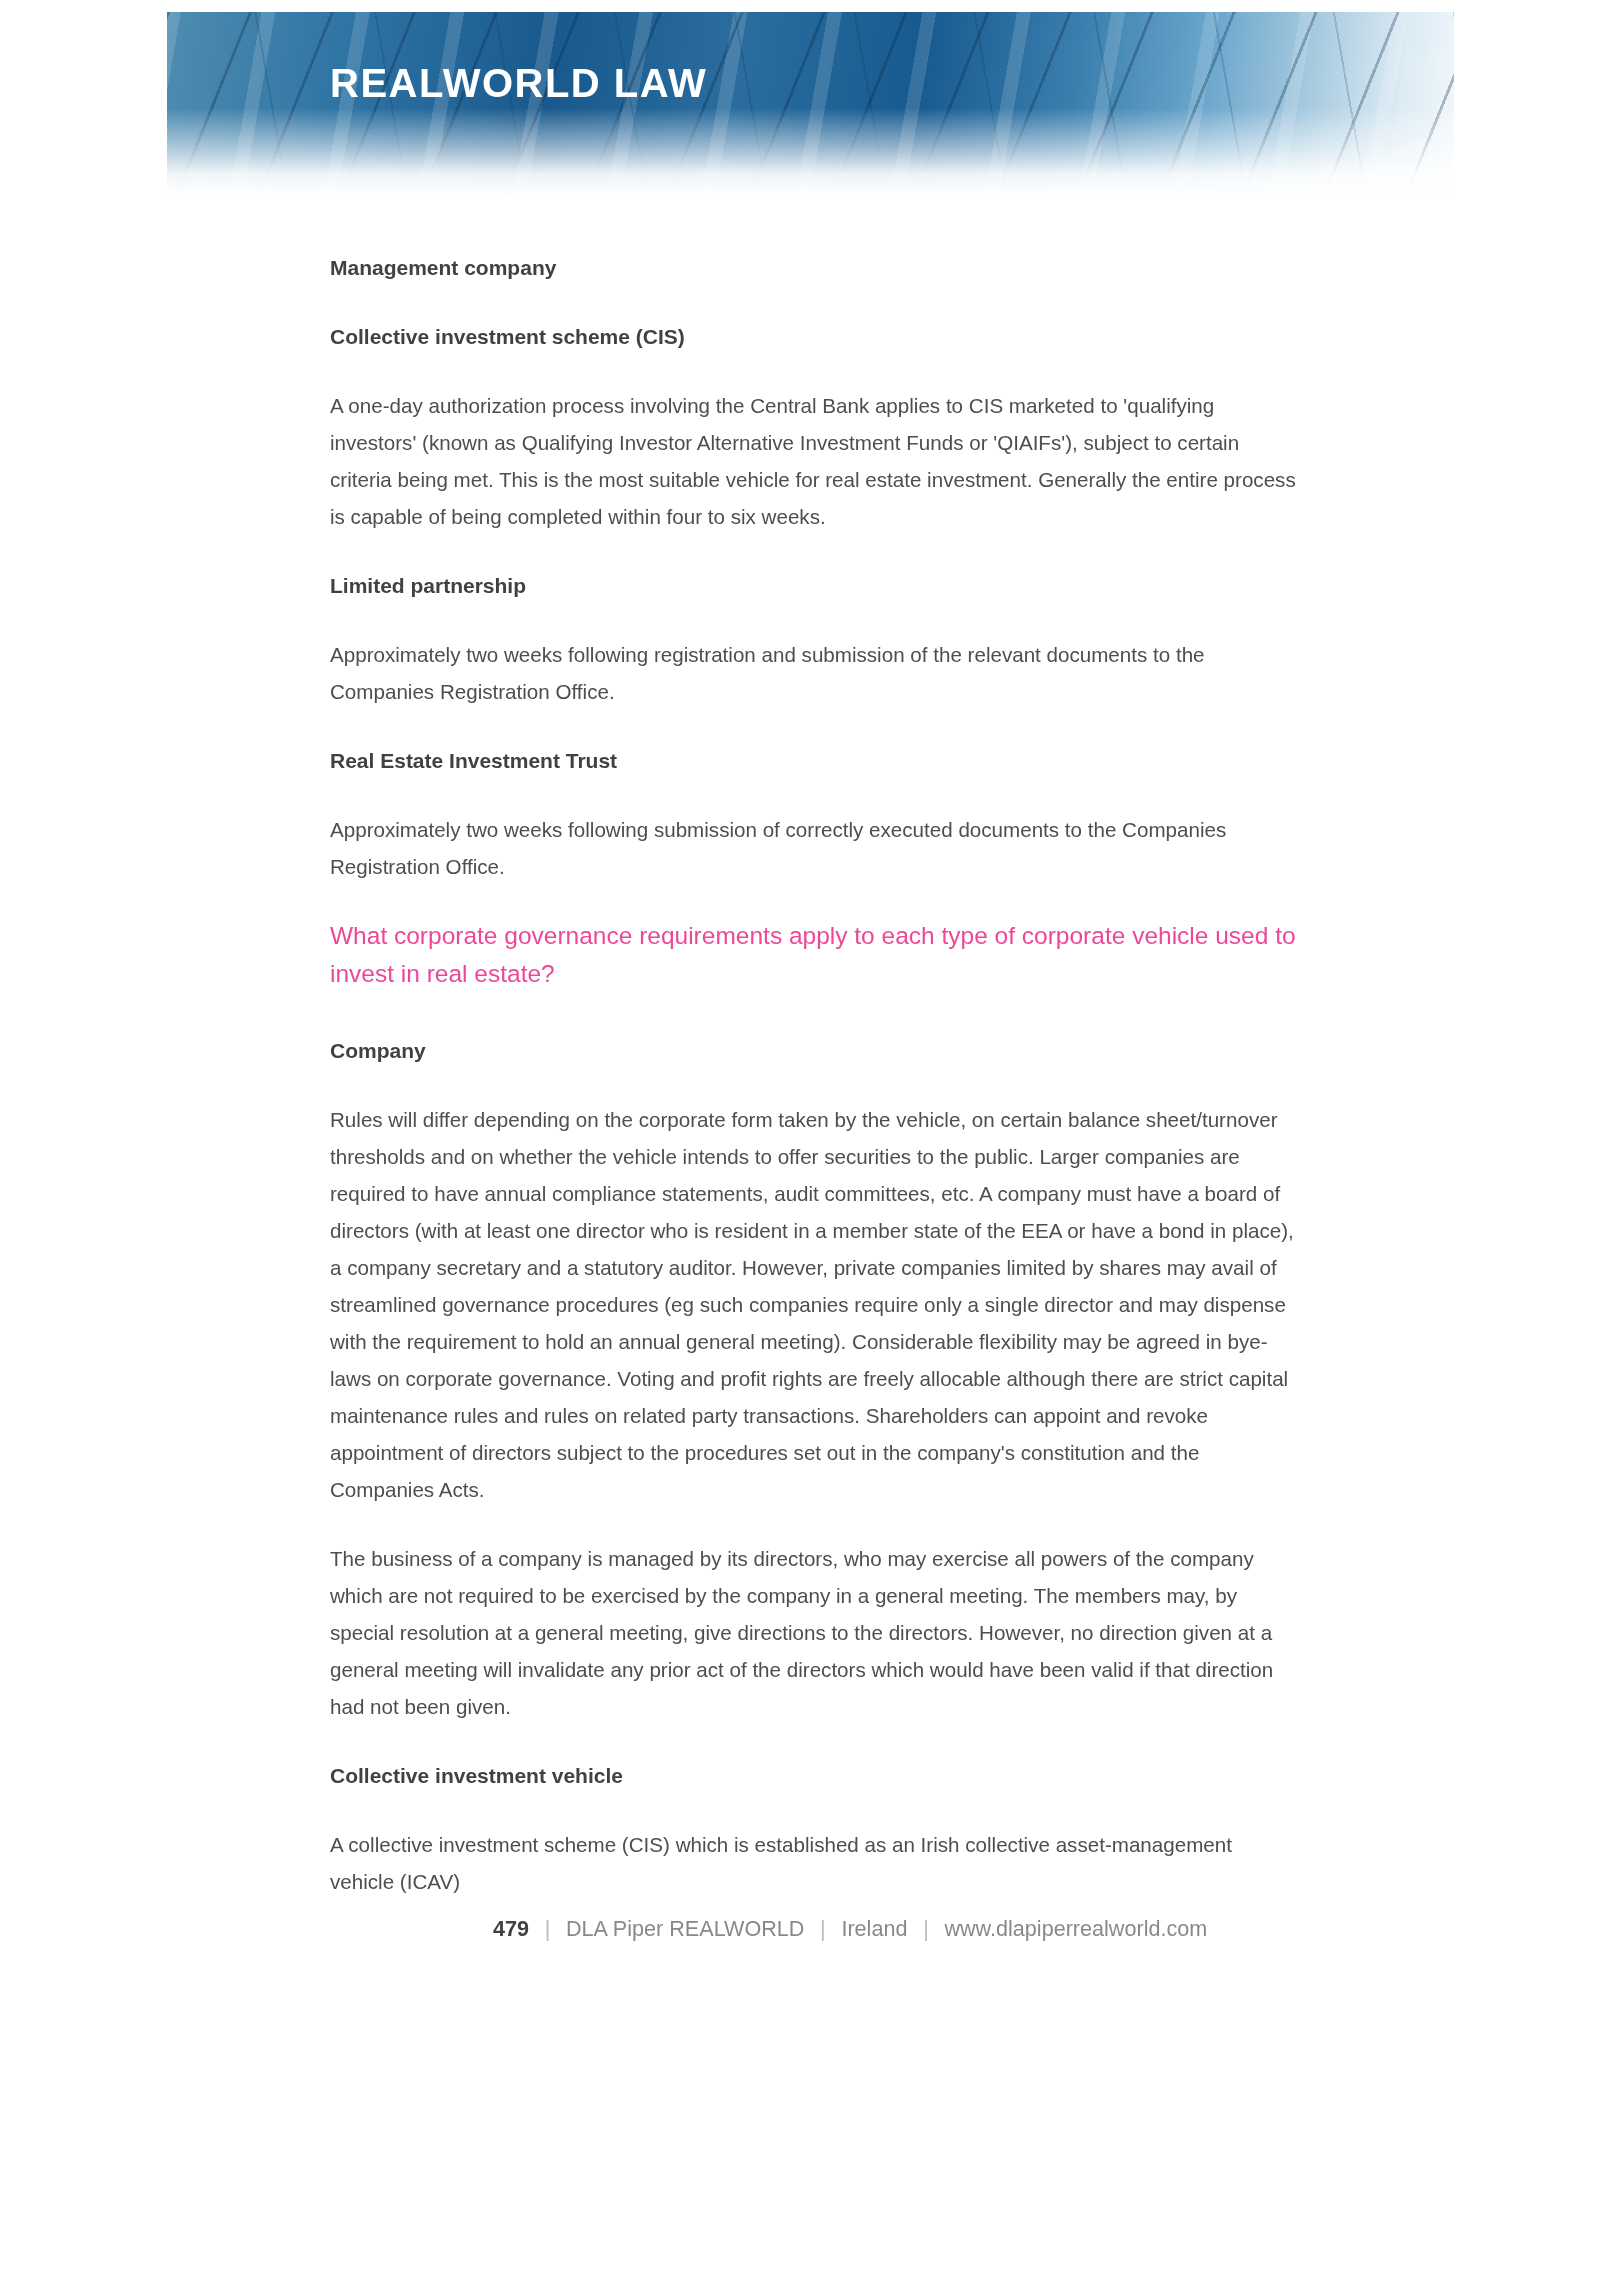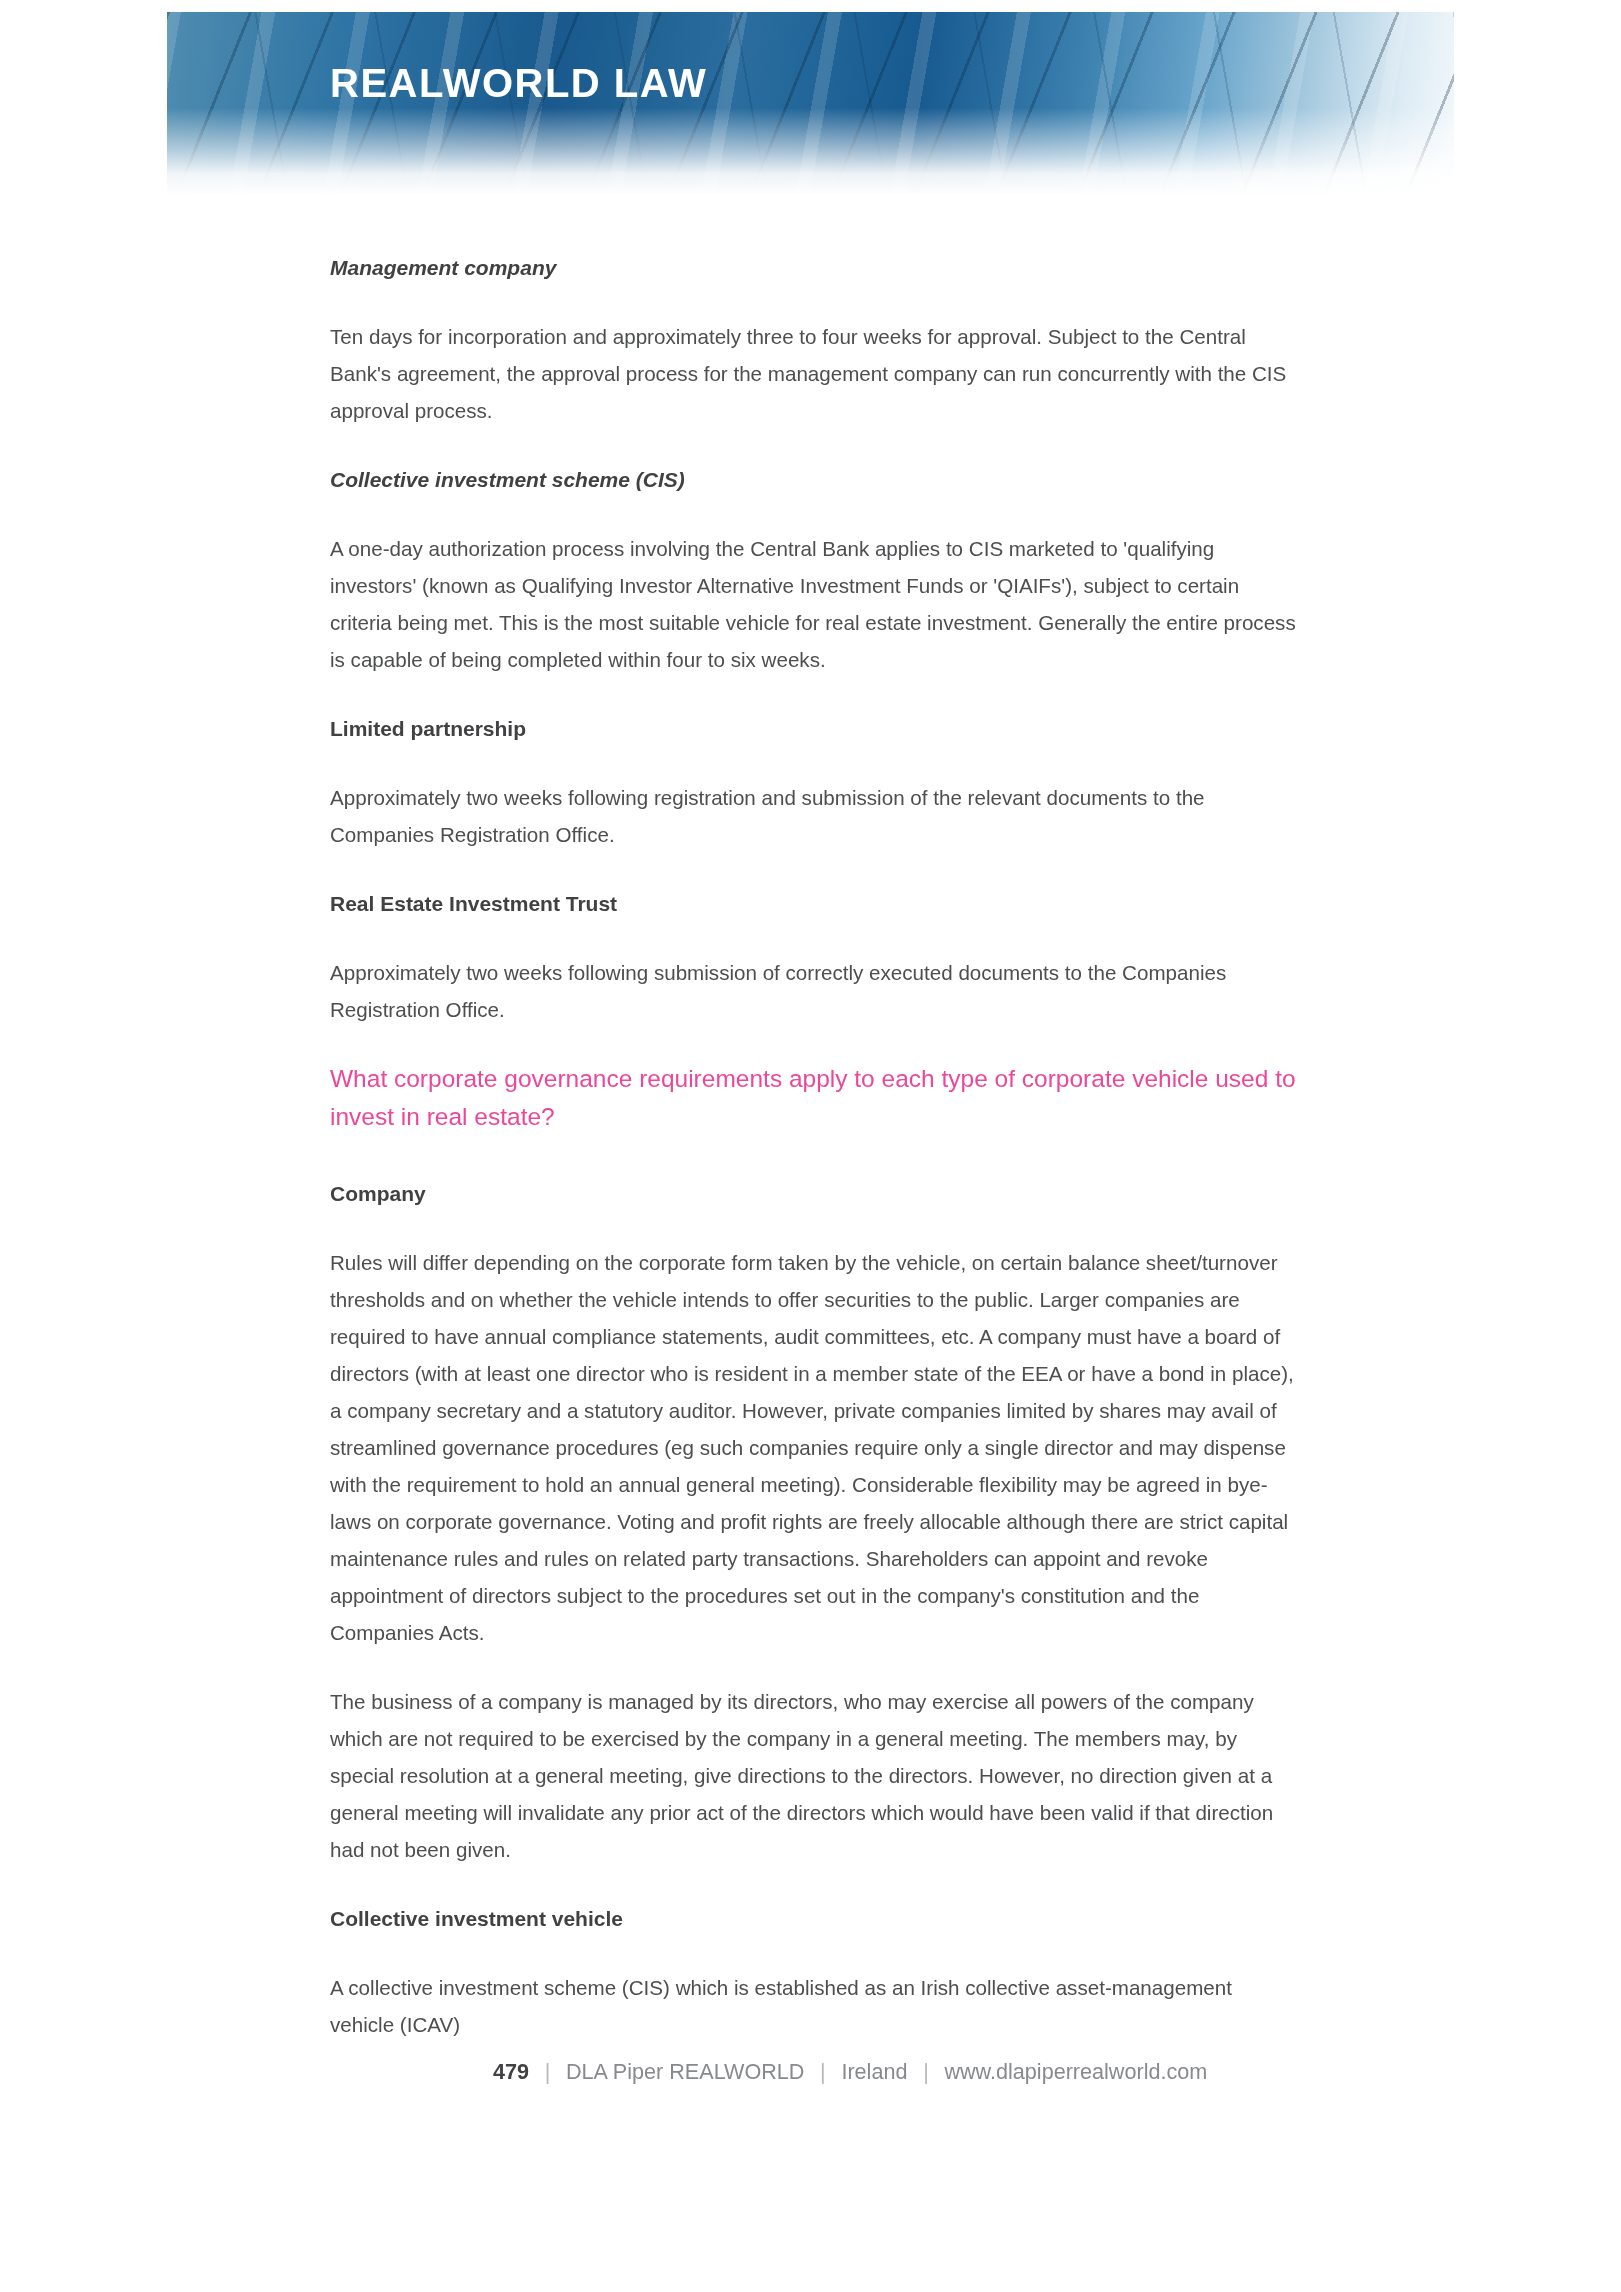--- a/index.html
+++ b/index.html
@@ -56,21 +56,21 @@
     margin: 0 0 32px 0;
     color: #4d4e50;
   }
   .h-run {                 
     font-size: 21px;
     line-height: 37px;
     font-weight: 700;
     color: #414042;
     margin: 0 0 32px 0;
   }
-  .h-run.italic { font-style: italic; }
+  .h-run.italic { }
   .h-section {             
     font-size: 24.5px;
     line-height: 37px;
     font-weight: 400;
     font-style: italic;
     color: #1377b9;
     margin: 15.7px 0 42px 0;
   }
   .h-question {            
     font-size: 24.5px;
@@ -97,21 +97,20 @@
 
 <div class="page">
 
   <div class="header-banner">
     <div class="brand-title">REALWORLD LAW</div>
   </div>
 
   <div class="content">
 
     <div class="h-run italic">Management company</div>
-    <p>Ten days for incorporation and approximately three to four weeks for approval. Subject to the Central Bank's agreement, the approval process for the management company can run concurrently with the CIS approval process.</p>
 
     <div class="h-run italic">Collective investment scheme (CIS)</div>
     <p>A one-day authorization process involving the Central Bank applies to CIS marketed to 'qualifying investors' (known as Qualifying Investor Alternative Investment Funds or 'QIAIFs'), subject to certain criteria being met. This is the most suitable vehicle for real estate investment. Generally the entire process is capable of being completed within four to six weeks.</p>
 
     <div class="h-run">Limited partnership</div>
     <p>Approximately two weeks following registration and submission of the relevant documents to the Companies Registration Office.</p>
 
     <div class="h-run">Real Estate Investment Trust</div>
     <p>Approximately two weeks following submission of correctly executed documents to the Companies Registration Office.</p>
 

